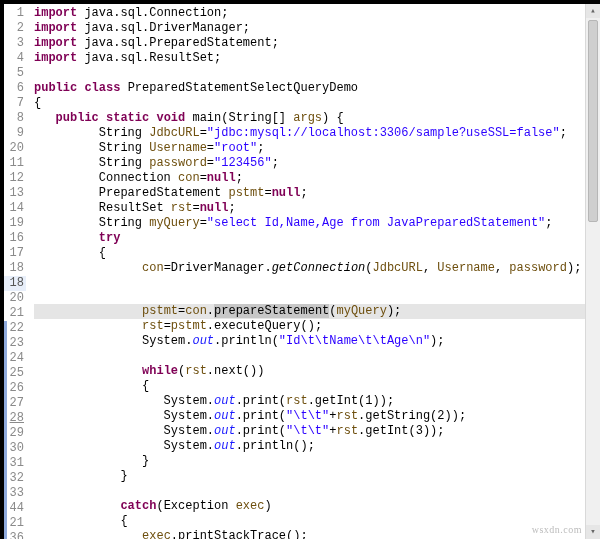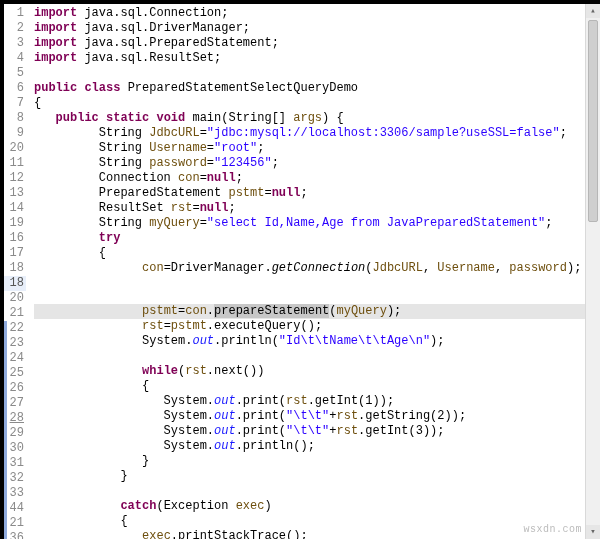--- a/index.html
+++ b/index.html
@@ -98,21 +98,21 @@
     left: 0;
     width: 3px;
     background: #8faadc;
   }
   
   .lnUnderline { text-decoration: underline; }
   .watermark {
     position: absolute;
     right: 18px;
     bottom: 2px;
-    font-family: Liberation Mono, monospace;
+    font-family: Liberation Serif, serif;
     font-size: 10px;
     color: #bcbcbc;
     letter-spacing: 0.5px;
   }
 </style>
 </head>
 <body>
 
 <div class="editor">
   <div class="gutter" id="gutter">

